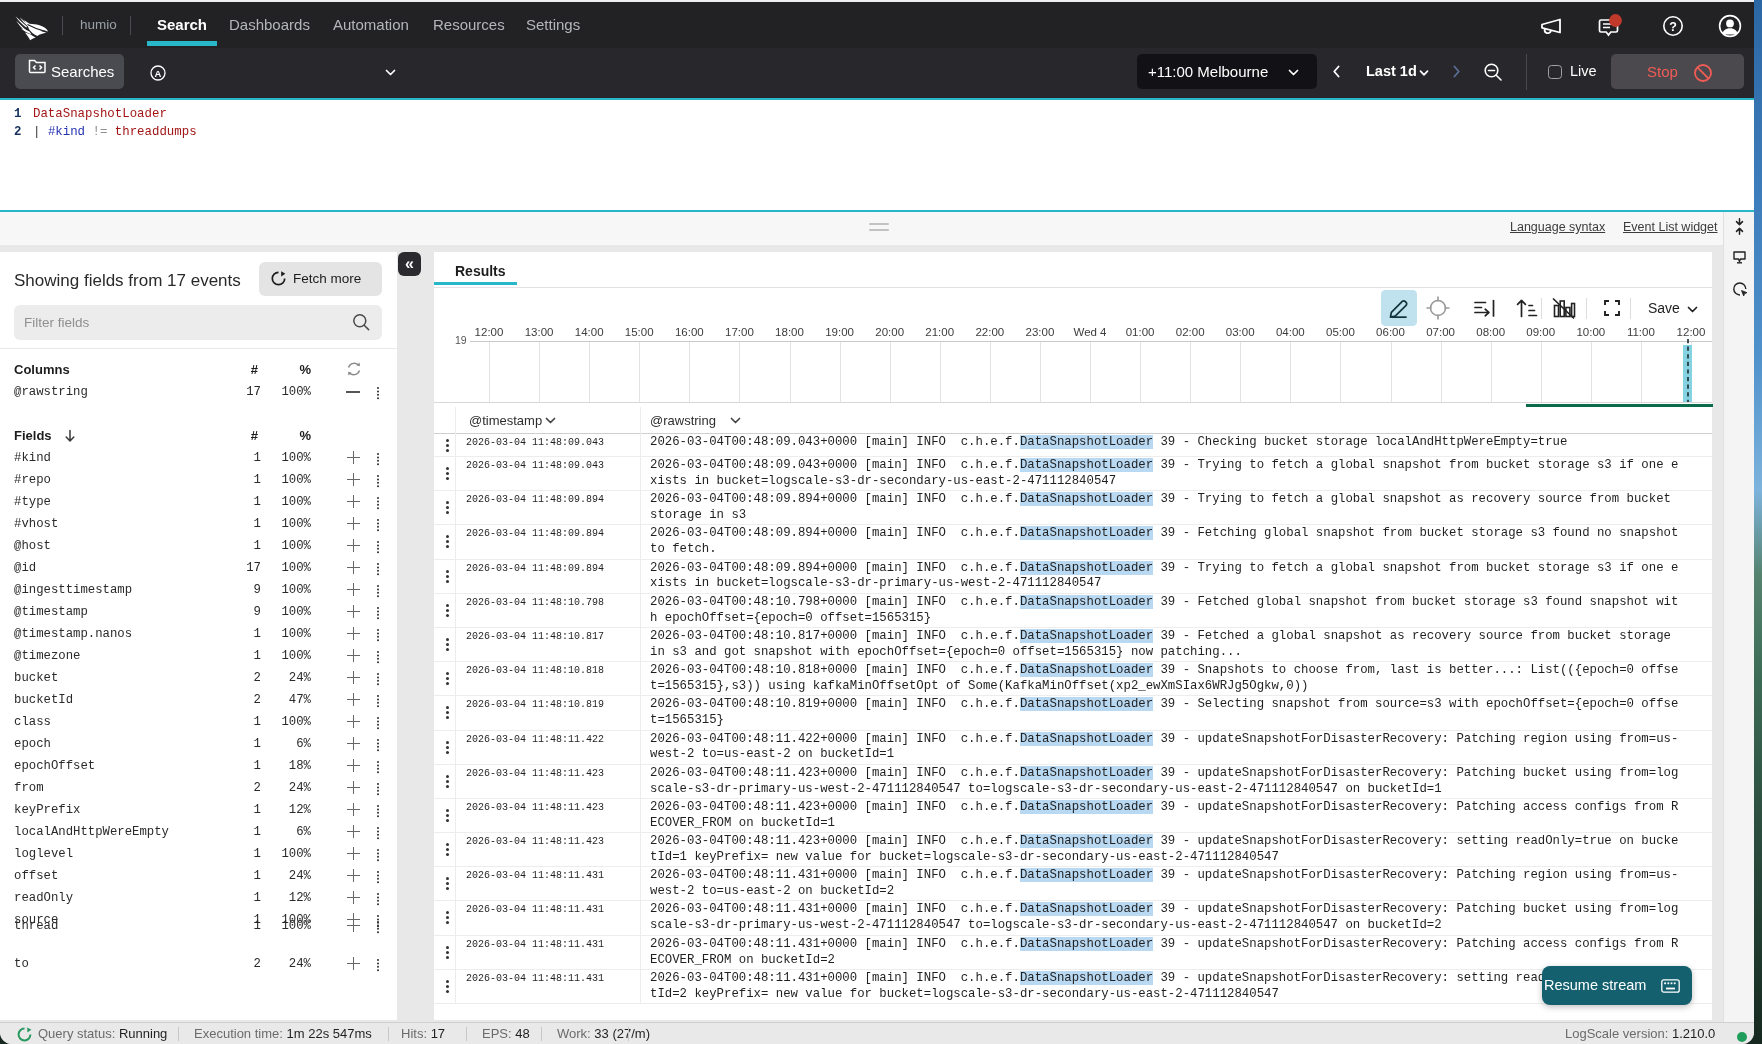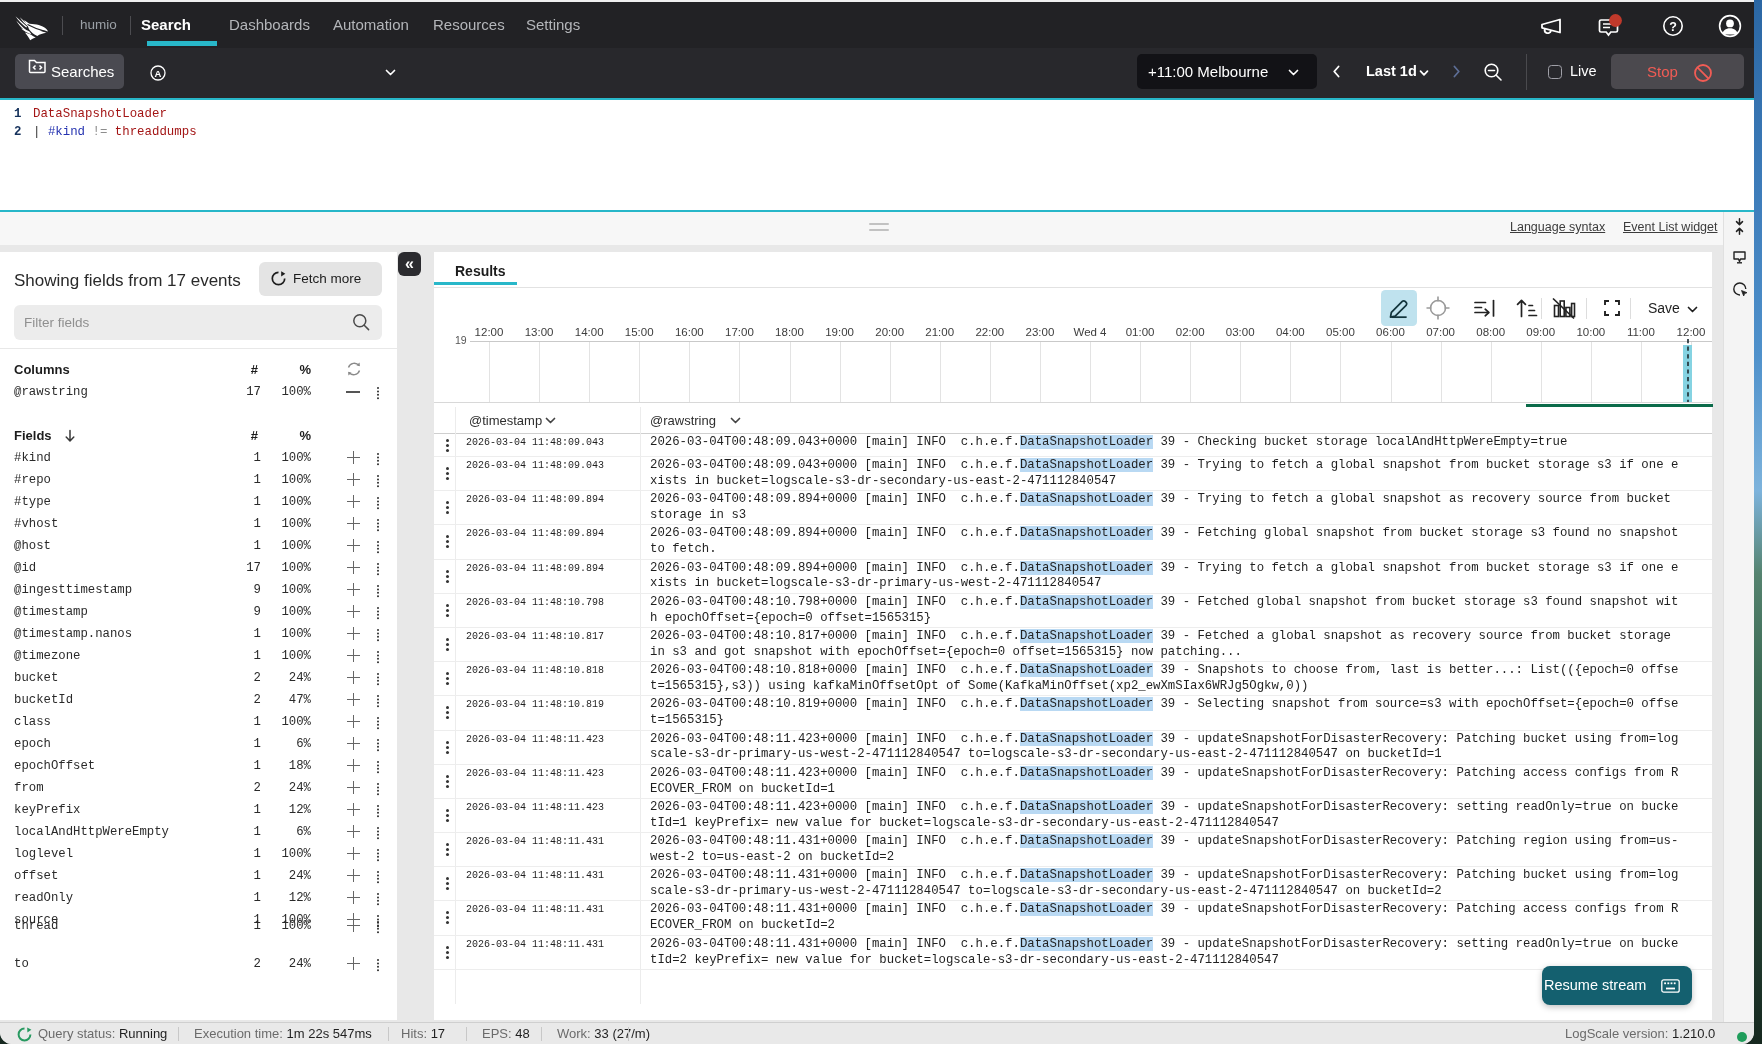--- a/index.html
+++ b/index.html
@@ -98,21 +98,21 @@
           <path d="M11,9 C16,12.5 20,15.5 24,19.5 L21,21.5 C17,17.5 13.5,13.5 11,9 Z"></path>
           <path d="M14,12.5 C21,13 27,13.5 31.5,16.5 C33.5,17.8 34.5,19.2 35,20.5 C32,19.5 29.5,19.3 27,19.7 L33.5,21.8 C30,22.3 26.5,23.4 24.3,25 C21,23.5 18,21 16,18.2 L14,12.5 Z"></path>
           <path d="M8,17.5 C11,18 14,19 16.5,20.6 L18.5,23.5 C14.5,22 11,20 8,17.5 Z"></path>
           <path d="M12,21.5 C15,22.3 18,23.6 20.3,25.2 L22.8,26.4 C20.5,27 18.5,28 17.2,29.2 C16.2,27.2 14,24 12,21.5 Z"></path>
           <path d="M14.5,13.5 C20,16.5 26,19 33,20.6" stroke="#222225" stroke-width="1.1" fill="none"></path>
         </g>
       </svg>
 <div class="vdiv" style="left:62px;"></div>
 <div class="navitem" style="left:80px;color:#9ba0a6;font-size:13.5px;top:15px;">humio</div>
 <div class="vdiv" style="left:130px;"></div>
-<div class="navitem active" style="left:141px;">Search</div>
+<div class="navitem active" style="left:157px;">Search</div>
 <div class="underline"></div>
 <div class="navitem" style="left:229px;">Dashboards</div>
 <div class="navitem" style="left:333px;">Automation</div>
 <div class="navitem" style="left:433px;">Resources</div>
 <div class="navitem" style="left:526px;">Settings</div>
 <svg class="abs" style="left:1539px;top:12px;" width="24" height="24" viewBox="0 0 24 24">
         <g fill="none" stroke="#fff" stroke-width="1.8" stroke-linejoin="round">
           <path d="M3,10.5 L21,5.5 V18.5 L3,13.8 Z"></path>
           <path d="M11.8,16.9 a3.1,3.1 0 1 1 -6,-1.7" stroke-linecap="round"></path>
         </g>
@@ -591,20 +591,26 @@
 t=1565315},s3)) using kafkaMinOffsetOpt of Some(KafkaMinOffset(xp2_ewXmSIax6WRJg5Ogkw,0))</div>
         </div>
 <div class="row" style="height:34.2px;">
           <div class="vdots" style="left:12px;top:10px;"></div>
           <div class="t mono">2026-03-04 11:48:10.819</div>
           <div class="l mono">2026-03-04T00:48:10.819+0000 [main] INFO  c.h.e.f.<span class="hl">DataSnapshotLoader</span> 39 - Selecting snapshot from source=s3 with epochOffset={epoch=0 offse
 t=1565315}</div>
         </div>
 <div class="row" style="height:34.2px;">
           <div class="vdots" style="left:12px;top:10px;"></div>
+          <div class="t mono">2026-03-04 11:48:11.422</div>
+          <div class="l mono">2026-03-04T00:48:11.422+0000 [main] INFO  c.h.e.f.<span class="hl">DataSnapshotLoader</span> 39 - updateSnapshotForDisasterRecovery: Patching region using from=us-
+west-2 to=us-east-2 on bucketId=1</div>
+        </div>
+<div class="row" style="height:34.2px;">
+          <div class="vdots" style="left:12px;top:10px;"></div>
           <div class="t mono">2026-03-04 11:48:11.423</div>
           <div class="l mono">2026-03-04T00:48:11.423+0000 [main] INFO  c.h.e.f.<span class="hl">DataSnapshotLoader</span> 39 - updateSnapshotForDisasterRecovery: Patching bucket using from=log
 scale-s3-dr-primary-us-west-2-471112840547 to=logscale-s3-dr-secondary-us-east-2-471112840547 on bucketId=1</div>
         </div>
 <div class="row" style="height:34.2px;">
           <div class="vdots" style="left:12px;top:10px;"></div>
           <div class="t mono">2026-03-04 11:48:11.423</div>
           <div class="l mono">2026-03-04T00:48:11.423+0000 [main] INFO  c.h.e.f.<span class="hl">DataSnapshotLoader</span> 39 - updateSnapshotForDisasterRecovery: Patching access configs from R
 ECOVER_FROM on bucketId=1</div>
         </div>

